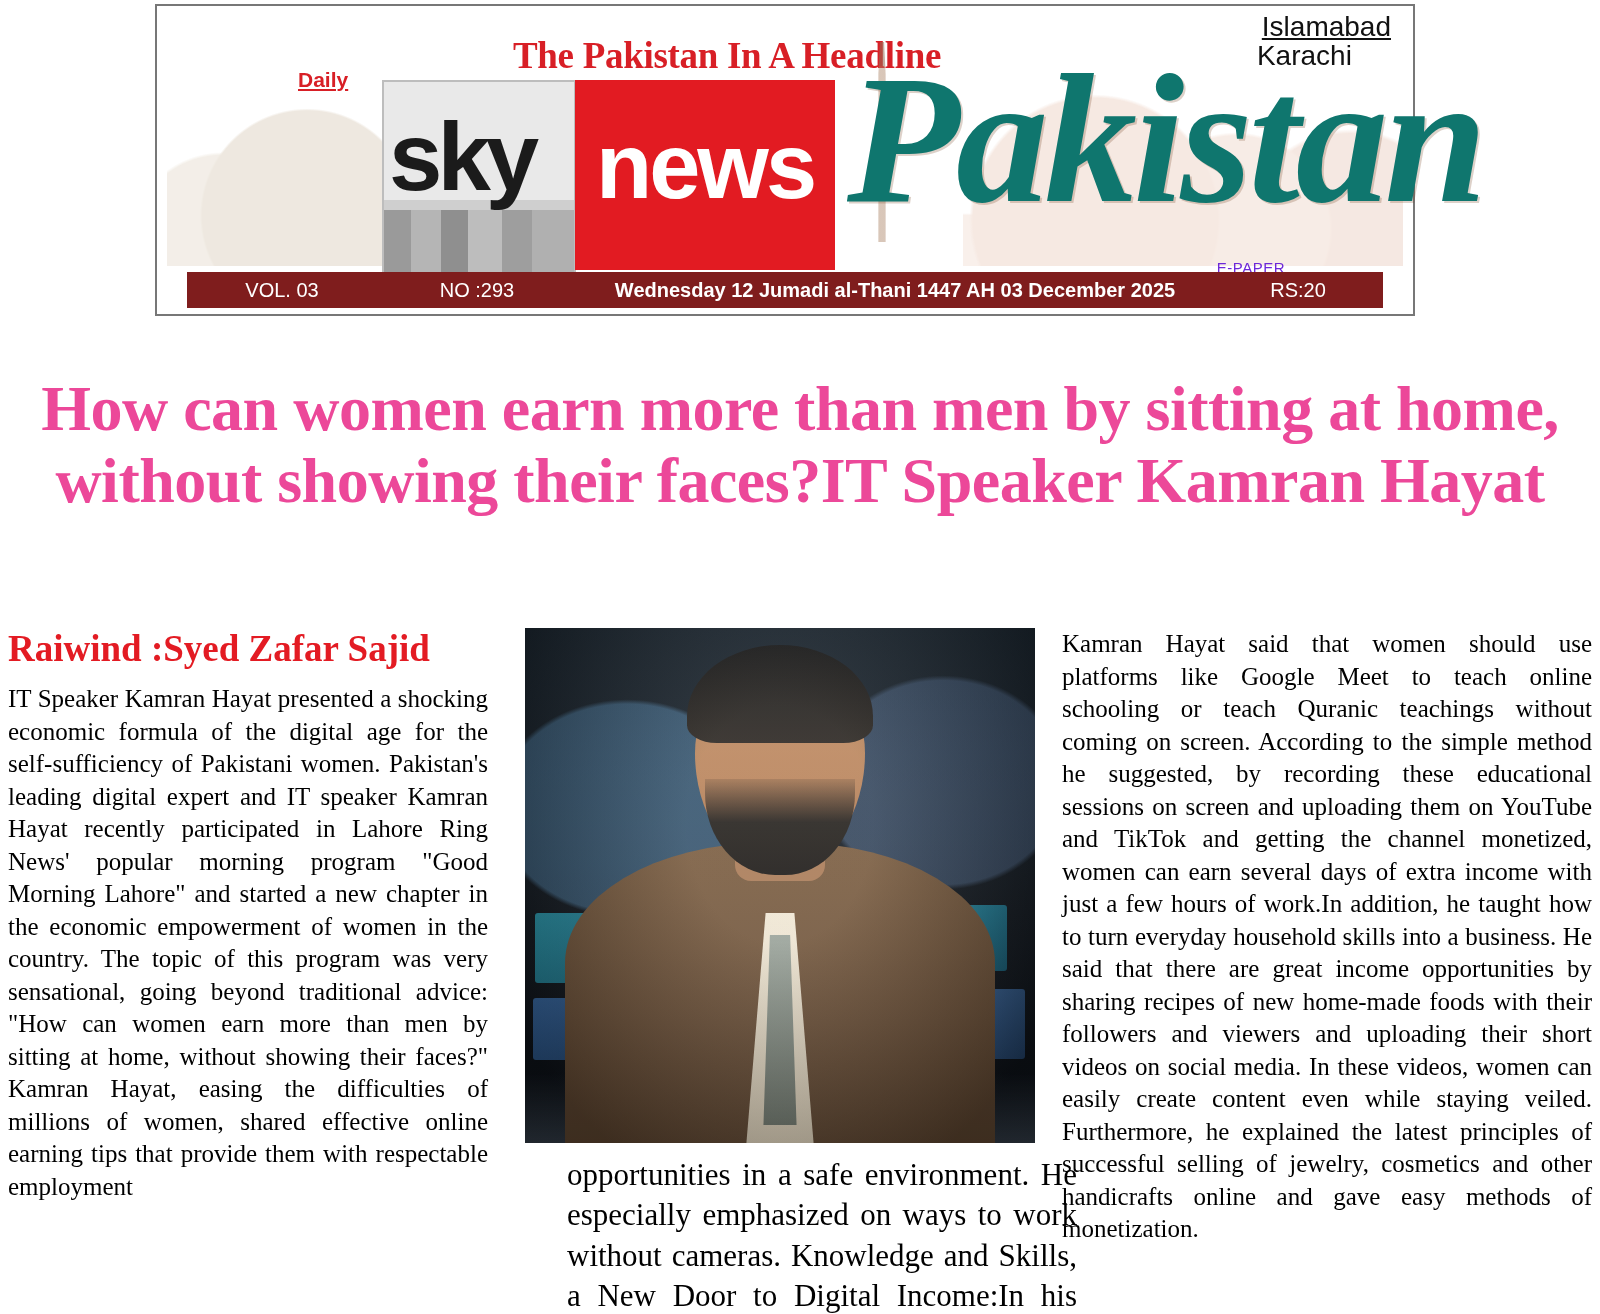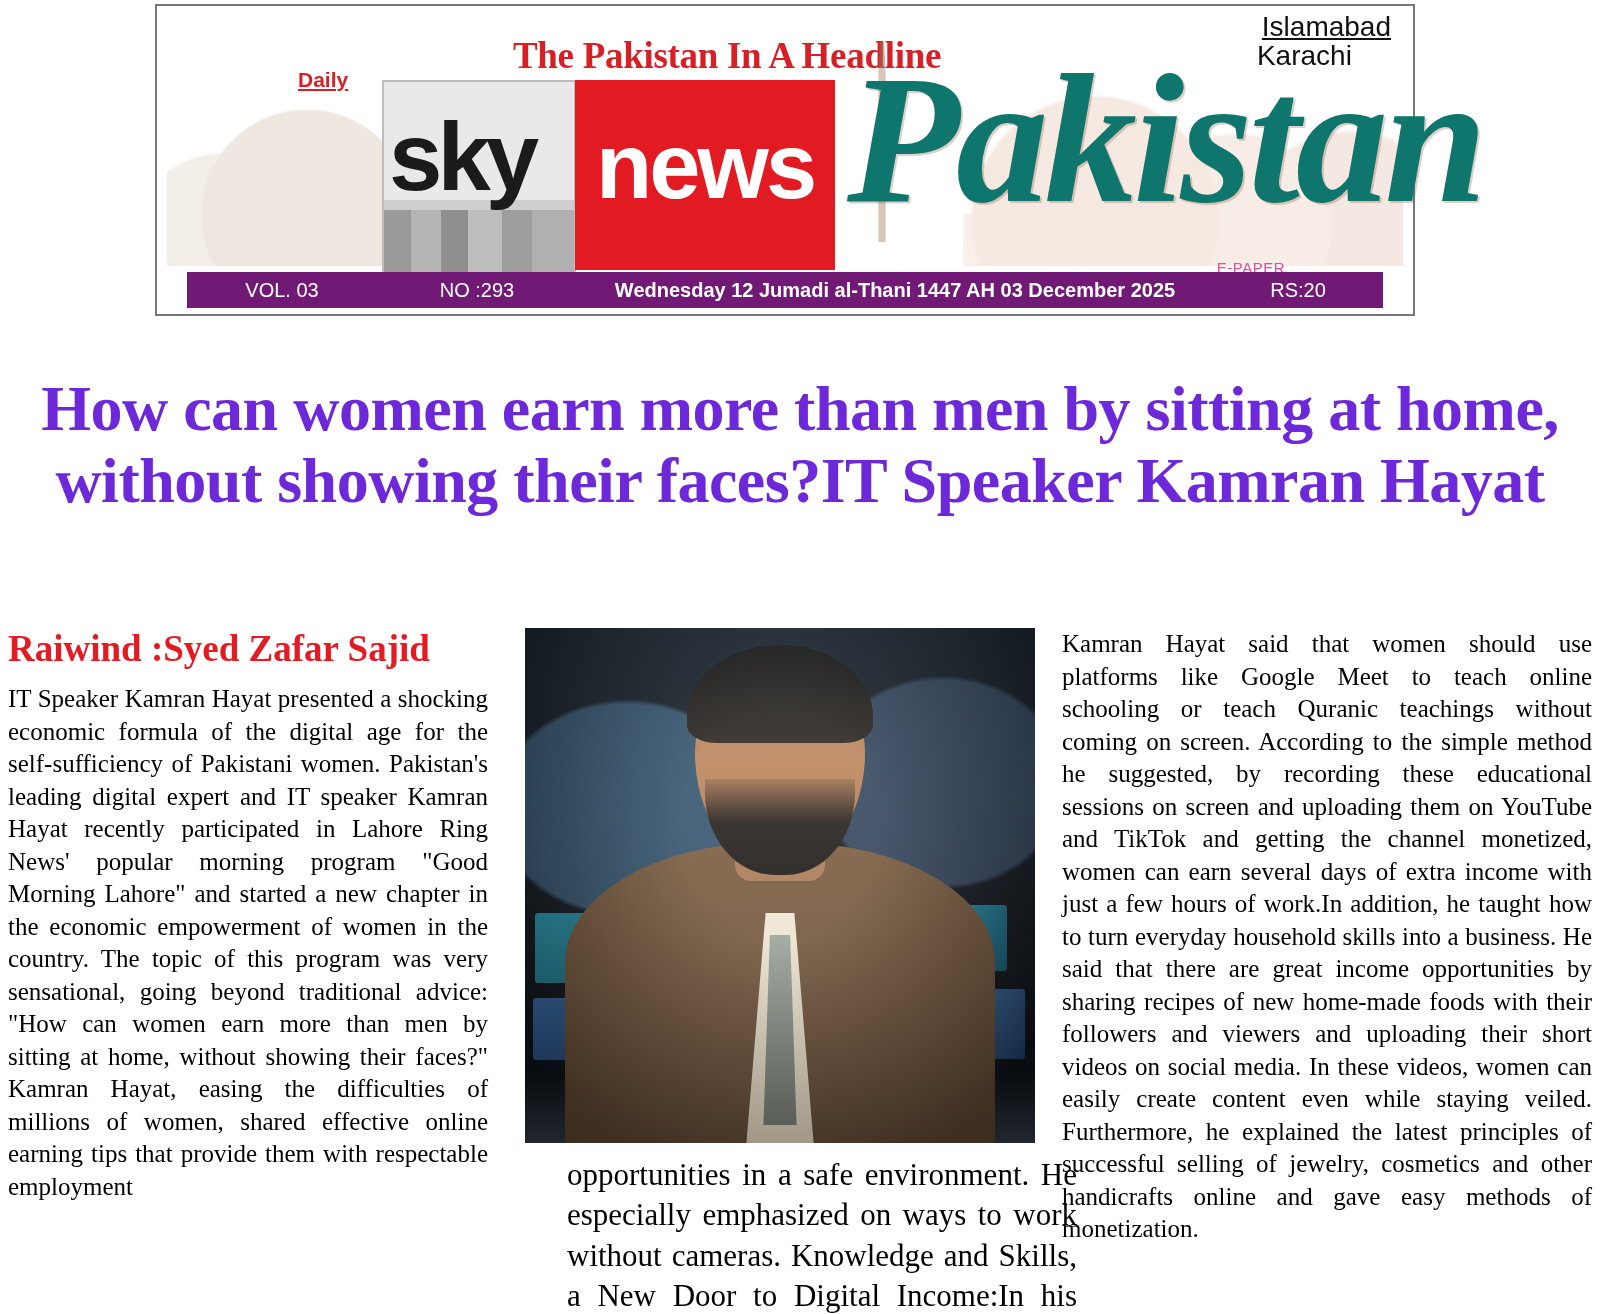--- a/index.html
+++ b/index.html
@@ -167,30 +167,30 @@
     height: 200px;
     background: linear-gradient(to bottom, rgba(150,110,85,0.55) 0 12%, rgba(170,130,100,0.45) 12% 100%);
     clip-path: polygon(42% 0%, 58% 0%, 64% 16%, 64% 100%, 36% 100%, 36% 16%);
   }
   .epaper {
     position: absolute;
     right: 128px;
     bottom: 38px;
     font-family: "Liberation Sans", sans-serif;
     font-size: 15px;
-    color: #ec4899;
+    color: #6d28d9;
     letter-spacing: 0.5px;
   }
   .infobar {
     position: absolute;
     left: 30px;
     right: 30px;
     bottom: 6px;
     height: 36px;
-    background: #701a75;
+    background: #7f1d1d;
     color: #fff;
     display: flex;
     align-items: center;
     font-family: "Liberation Sans", sans-serif;
     font-size: 20px;
   }
   .infobar .cell { text-align: center; }
   .infobar .vol  { width: 190px; }
   .infobar .no   { width: 200px; }
   .infobar .date { flex: 1; font-weight: 700; }
@@ -200,21 +200,21 @@
   .headline {
     position: absolute;
     left: 10px;
     top: 330px;
     width: 1580px;
     text-align: center;
     font-family: "Liberation Serif", serif;
     font-weight: 700;
     font-size: 64px;
     line-height: 1.12;
-    color: #6d28d9;
+    color: #ec4899;
     letter-spacing: -0.5px;
   }
 
   
   .col {
     position: absolute;
     top: 628px;
     font-size: 25px;
     line-height: 1.30;
     text-align: justify;

